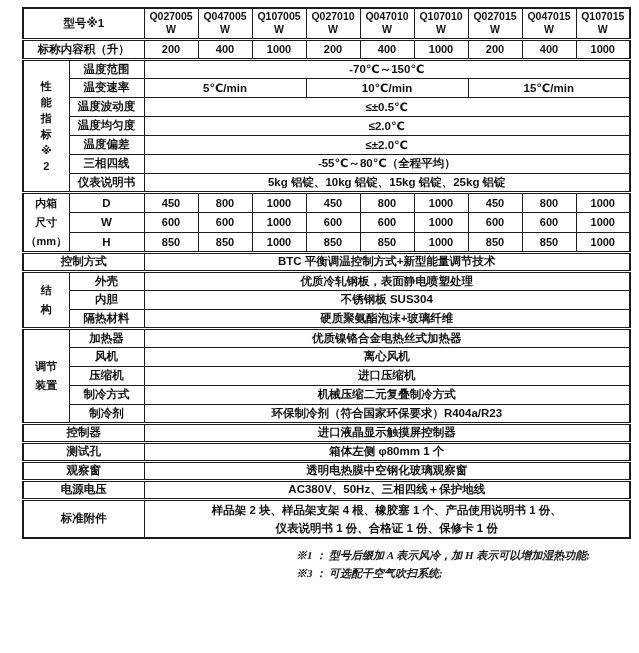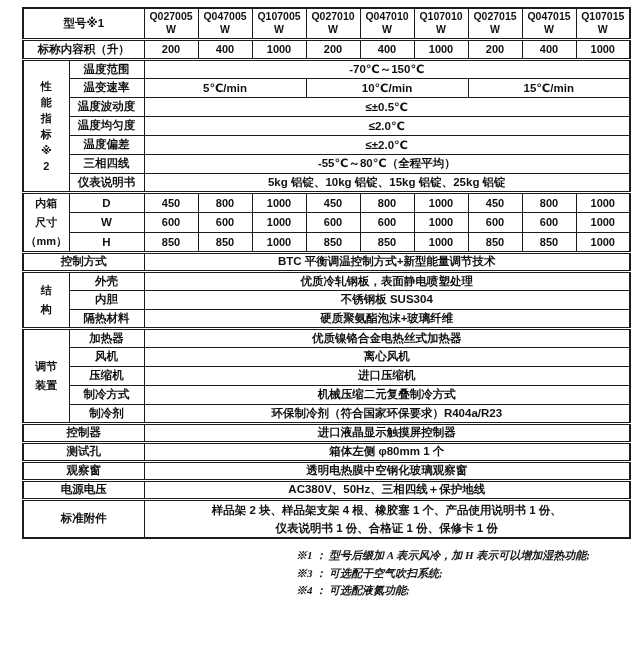--- a/index.html
+++ b/index.html
@@ -259,14 +259,13 @@
       <span style="display:block">样品架 2 块、样品架支架 4 根、橡胶塞 1 个、产品使用说明书 1 份、</span>
       <span style="display:block">仪表说明书 1 份、合格证 1 份、保修卡 1 份</span>
     </td>
   </tr>
 </tbody>
   </table>
 
 <div class="footnotes">
   <div>※1 ： 型号后缀加 A 表示风冷，加 H 表示可以增加湿热功能;</div>
   <div>※3 ： 可选配干空气吹扫系统;</div>
-  <div>※4 ： 可选配液氮功能;</div>
 </div>
 
 </body></html>

